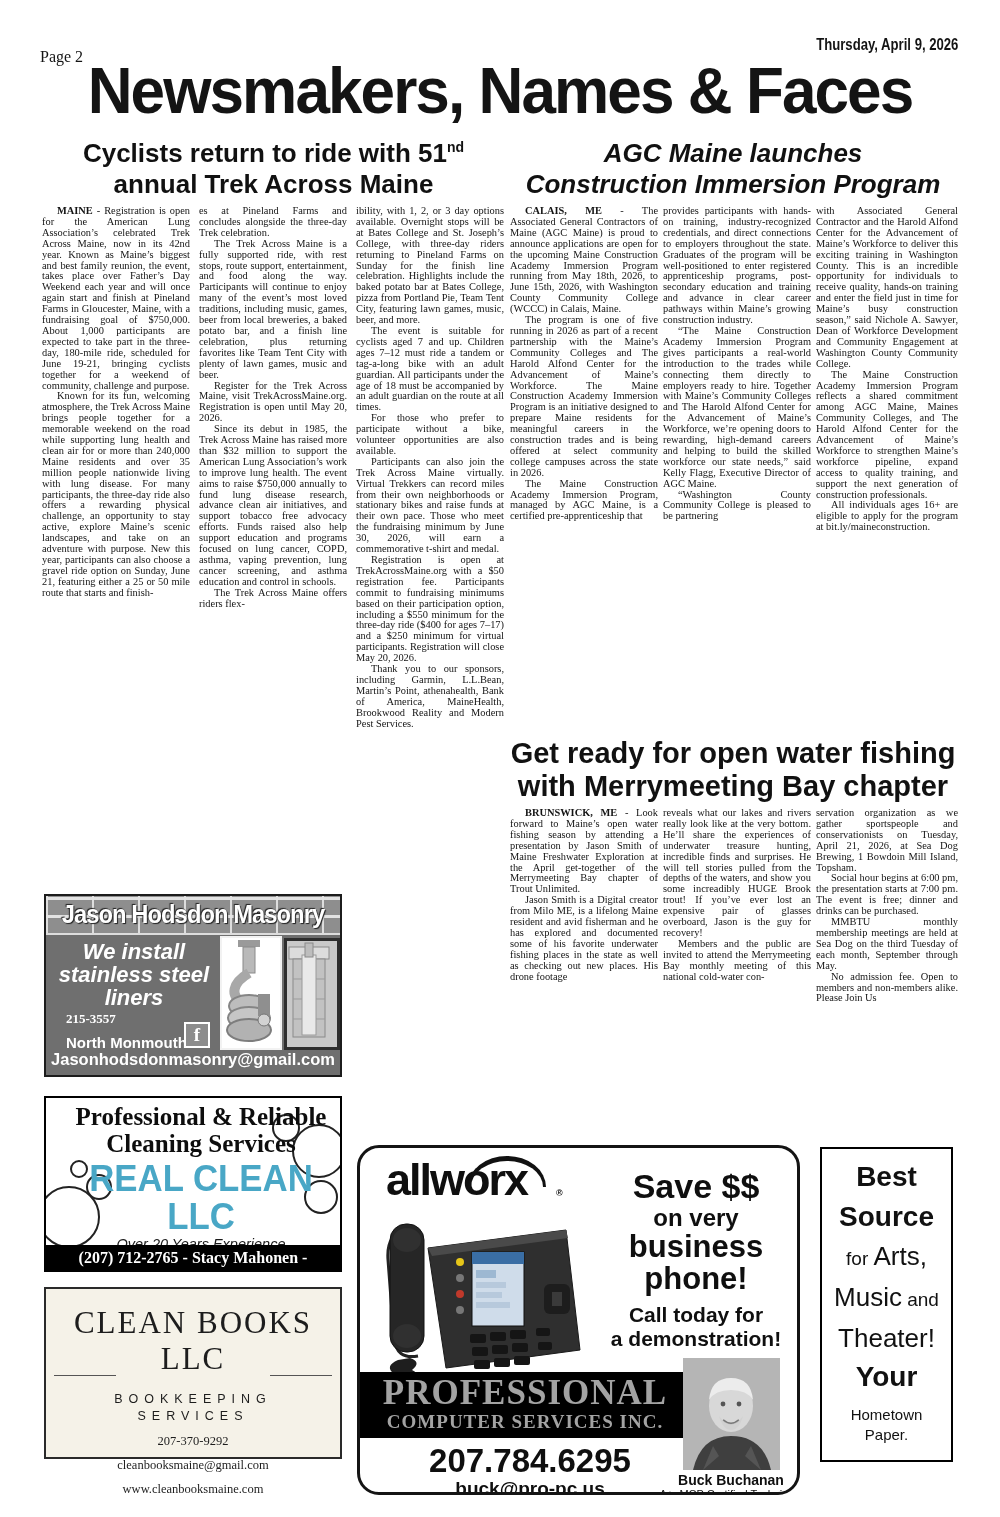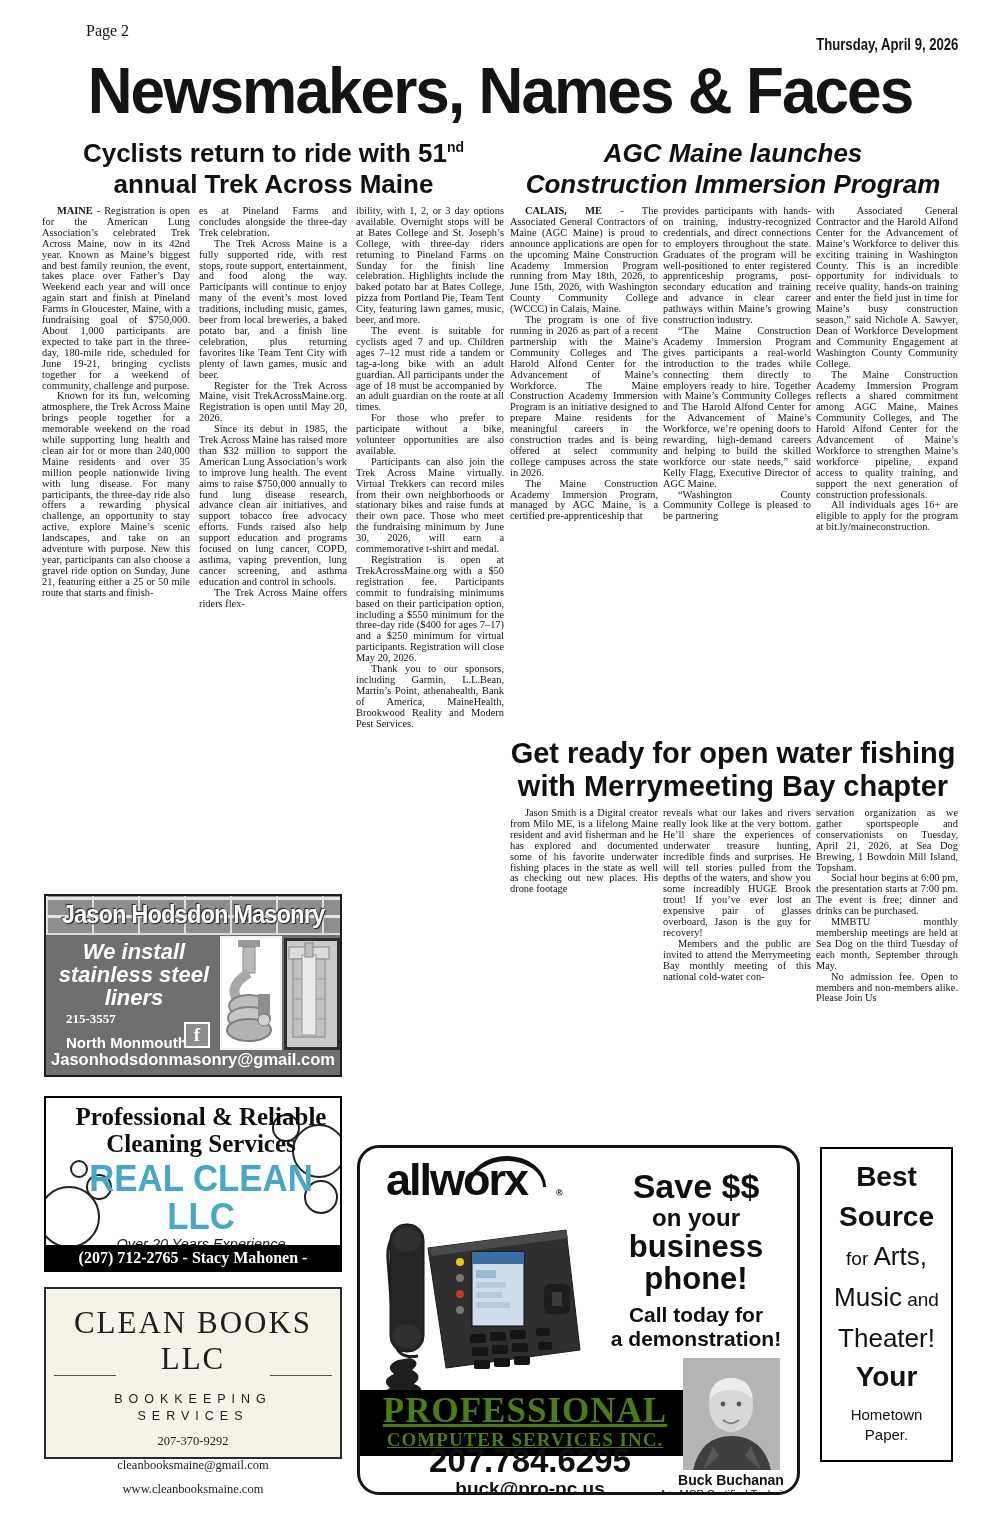--- a/index.html
+++ b/index.html
@@ -1,20 +1,20 @@
 <!DOCTYPE html>
 <html><head>
 <meta charset="utf-8">
 <style>
   html,body{margin:0;padding:0;background:#e8e8e8;}
   #page{position:relative;width:1000px;height:1517px;background:#fff;margin:0 auto;
         font-family:"Liberation Serif",serif;color:#141414;overflow:hidden;}
 
   
-  .pg-num{position:absolute;left:40px;top:22px;font-size:16px;margin-left:46px;}
+  .pg-num{position:absolute;left:40px;top:48px;font-size:16px;}
   .pg-date{position:absolute;right:42px;top:36px;font-family:"Liberation Sans",sans-serif;
            font-weight:bold;font-size:16px;transform:scaleX(.82);transform-origin:right center;}
   .main-title{position:absolute;left:0;right:0;top:54px;margin:0;text-align:center;
               font-family:"Liberation Sans",sans-serif;font-weight:bold;font-size:64px;
               letter-spacing:-2px;transform:scaleX(.97);}
 
   
   .hl{position:absolute;margin:0;text-align:center;font-family:"Liberation Sans",sans-serif;
       font-weight:bold;font-size:26px;line-height:31px;color:#111;}
   .hl-trek{left:42px;width:463px;top:138px;}
@@ -98,22 +98,22 @@
       letter-spacing:-2px;}
   .aw-swoosh{position:absolute;left:108px;top:8px;width:72px;height:26px;
       border:solid #111;border-width:5px 3px 0 3px;border-radius:50% 50% 0 0/100% 100% 0 0;}
   .aw-reg{position:absolute;left:196px;top:40px;font-size:9px;font-weight:bold;}
   .aw-phoneimg{position:absolute;left:8px;top:52px;}
   .aw-save{position:absolute;left:238px;top:20px;width:196px;text-align:center;font-weight:bold;}
   .aw-s1{font-size:34px;line-height:36px;}
   .aw-s2{font-size:24px;line-height:27px;}
   .aw-s3{font-size:31px;line-height:32px;}
   .aw-s4{font-size:21px;line-height:24px;margin-top:8px;}
-  .aw-band{position:absolute;left:0;top:242px;width:330px;height:66px;background:#000;color:#4d7c0f;
-      text-align:center;font-family:"Liberation Serif",serif;text-decoration:underline;}
+  .aw-band{position:absolute;left:0;top:224px;width:330px;height:66px;background:#000;color:#a3a3a3;
+      text-align:center;font-family:"Liberation Serif",serif;}
   .aw-band .b1{margin:2px 0 0;font-weight:bold;font-size:35px;line-height:37px;letter-spacing:1px;}
   .aw-band .b2{margin:0;font-weight:bold;font-size:19px;line-height:22px;letter-spacing:1px;}
   .aw-number{position:absolute;left:20px;top:294px;width:300px;text-align:center;
       font-weight:bold;font-size:33px;}
   .aw-mail{position:absolute;left:20px;top:330px;width:300px;text-align:center;
       font-weight:bold;font-size:19px;}
   .aw-photo{position:absolute;left:323px;top:210px;width:97px;height:112px;background:#bdbdbd;
       overflow:hidden;}
   .aw-cap1{position:absolute;left:296px;top:324px;width:150px;text-align:center;
       font-weight:bold;font-size:14px;}
@@ -180,20 +180,21 @@
       <p class="para cont">with Associated General Contractor and the Harold Alfond Center for the Advancement of Maine’s Workforce to deliver this exciting training in Washington County. This is an incredible opportunity for individuals to receive quality, hands-on training and enter the field just in time for Maine’s busy construction season,” said Nichole A. Sawyer, Dean of Workforce Development and Community Engagement at Washington County Community College.</p>
       <p class="para">The Maine Construction Academy Immersion Program reflects a shared commitment among AGC Maine, Maines Community Colleges, and The Harold Alfond Center for the Advancement of Maine’s Workforce to strengthen Maine’s workforce pipeline, expand access to quality training, and support the next generation of construction professionals.</p>
       <p class="para">All individuals ages 16+ are eligible to apply for the program at bit.ly/maineconstruction.</p>
     </div>
 
   <h2 class="hl hl-fish">
     <span class="ln">Get ready for open water fishing</span>
     <span class="ln">with Merrymeeting Bay chapter</span>
   </h2>
   <div class="col fc1">
+      <p class="para"><b>BRUNSWICK, ME</b> - Look forward to Maine’s open water fishing season by attending a presentation by Jason Smith of Maine Freshwater Exploration at the April get-together of the Merrymeeting Bay chapter of Trout Unlimited.</p>
       <p class="para">Jason Smith is a Digital creator from Milo ME, is a lifelong Maine resident and avid fisherman and he has explored and documented some of his favorite underwater fishing places in the state as well as checking out new places. His drone footage</p>
     </div>
   <div class="col fc2">
       <p class="para cont">reveals what our lakes and rivers really look like at the very bottom. He’ll share the experiences of underwater treasure hunting, incredible finds and surprises. He will tell stories pulled from the depths of the waters, and show you some increadibly HUGE Brook trout! If you’ve ever lost an expensive pair of glasses overboard, Jason is the guy for recovery!</p>
       <p class="para">Members and the public are invited to attend the Merrymeeting Bay monthly meeting of this national cold-water con-</p>
     </div>
   <div class="col fc3">
       <p class="para cont">servation organization as we gather sportspeople and conservationists on Tuesday, April 21, 2026, at Sea Dog Brewing, 1 Bowdoin Mill Island, Topsham.</p>
       <p class="para">Social hour begins at 6:00 pm, the presentation starts at 7:00 pm. The event is free; dinner and drinks can be purchased.</p>
       <p class="para">MMBTU monthly membership meetings are held at Sea Dog on the third Tuesday of each month, September through May.</p>
@@ -309,21 +310,21 @@
         <rect x="184" y="92" width="10" height="14" fill="#3a3a3a"></rect>
         <path d="M38 30 q-20 4 -18 30 l6 78 q2 22 24 18" fill="none" stroke="#222" stroke-width="3"></path>
         <rect x="22" y="24" width="34" height="128" rx="16" fill="#262626" stroke="#111"></rect>
         <ellipse cx="39" cy="40" rx="14" ry="12" fill="#303030"></ellipse>
         <ellipse cx="39" cy="136" rx="14" ry="12" fill="#303030"></ellipse>
         <path d="M30 160 q-14 6 -4 14 q-14 6 -4 14 q-12 6 -2 12 l30 -4 q8 -8 -4 -12 q10 -8 -2 -14 q10 -8 -2 -12 Z" fill="#1e1e1e"></path>
       </svg>
     </div>
     <div class="aw-save">
       <div class="aw-s1">Save $$</div>
-      <div class="aw-s2">on your</div>
+      <div class="aw-s2">on very</div>
       <div class="aw-s3">business</div>
       <div class="aw-s3">phone!</div>
       <div class="aw-s4">Call today for</div>
       <div class="aw-s4" style="margin-top:0;">a demonstration!</div>
     </div>
     <div class="aw-band">
       <div class="b1">PROFESSIONAL</div>
       <div class="b2">COMPUTER SERVICES INC.</div>
     </div>
     <div class="aw-photo">

